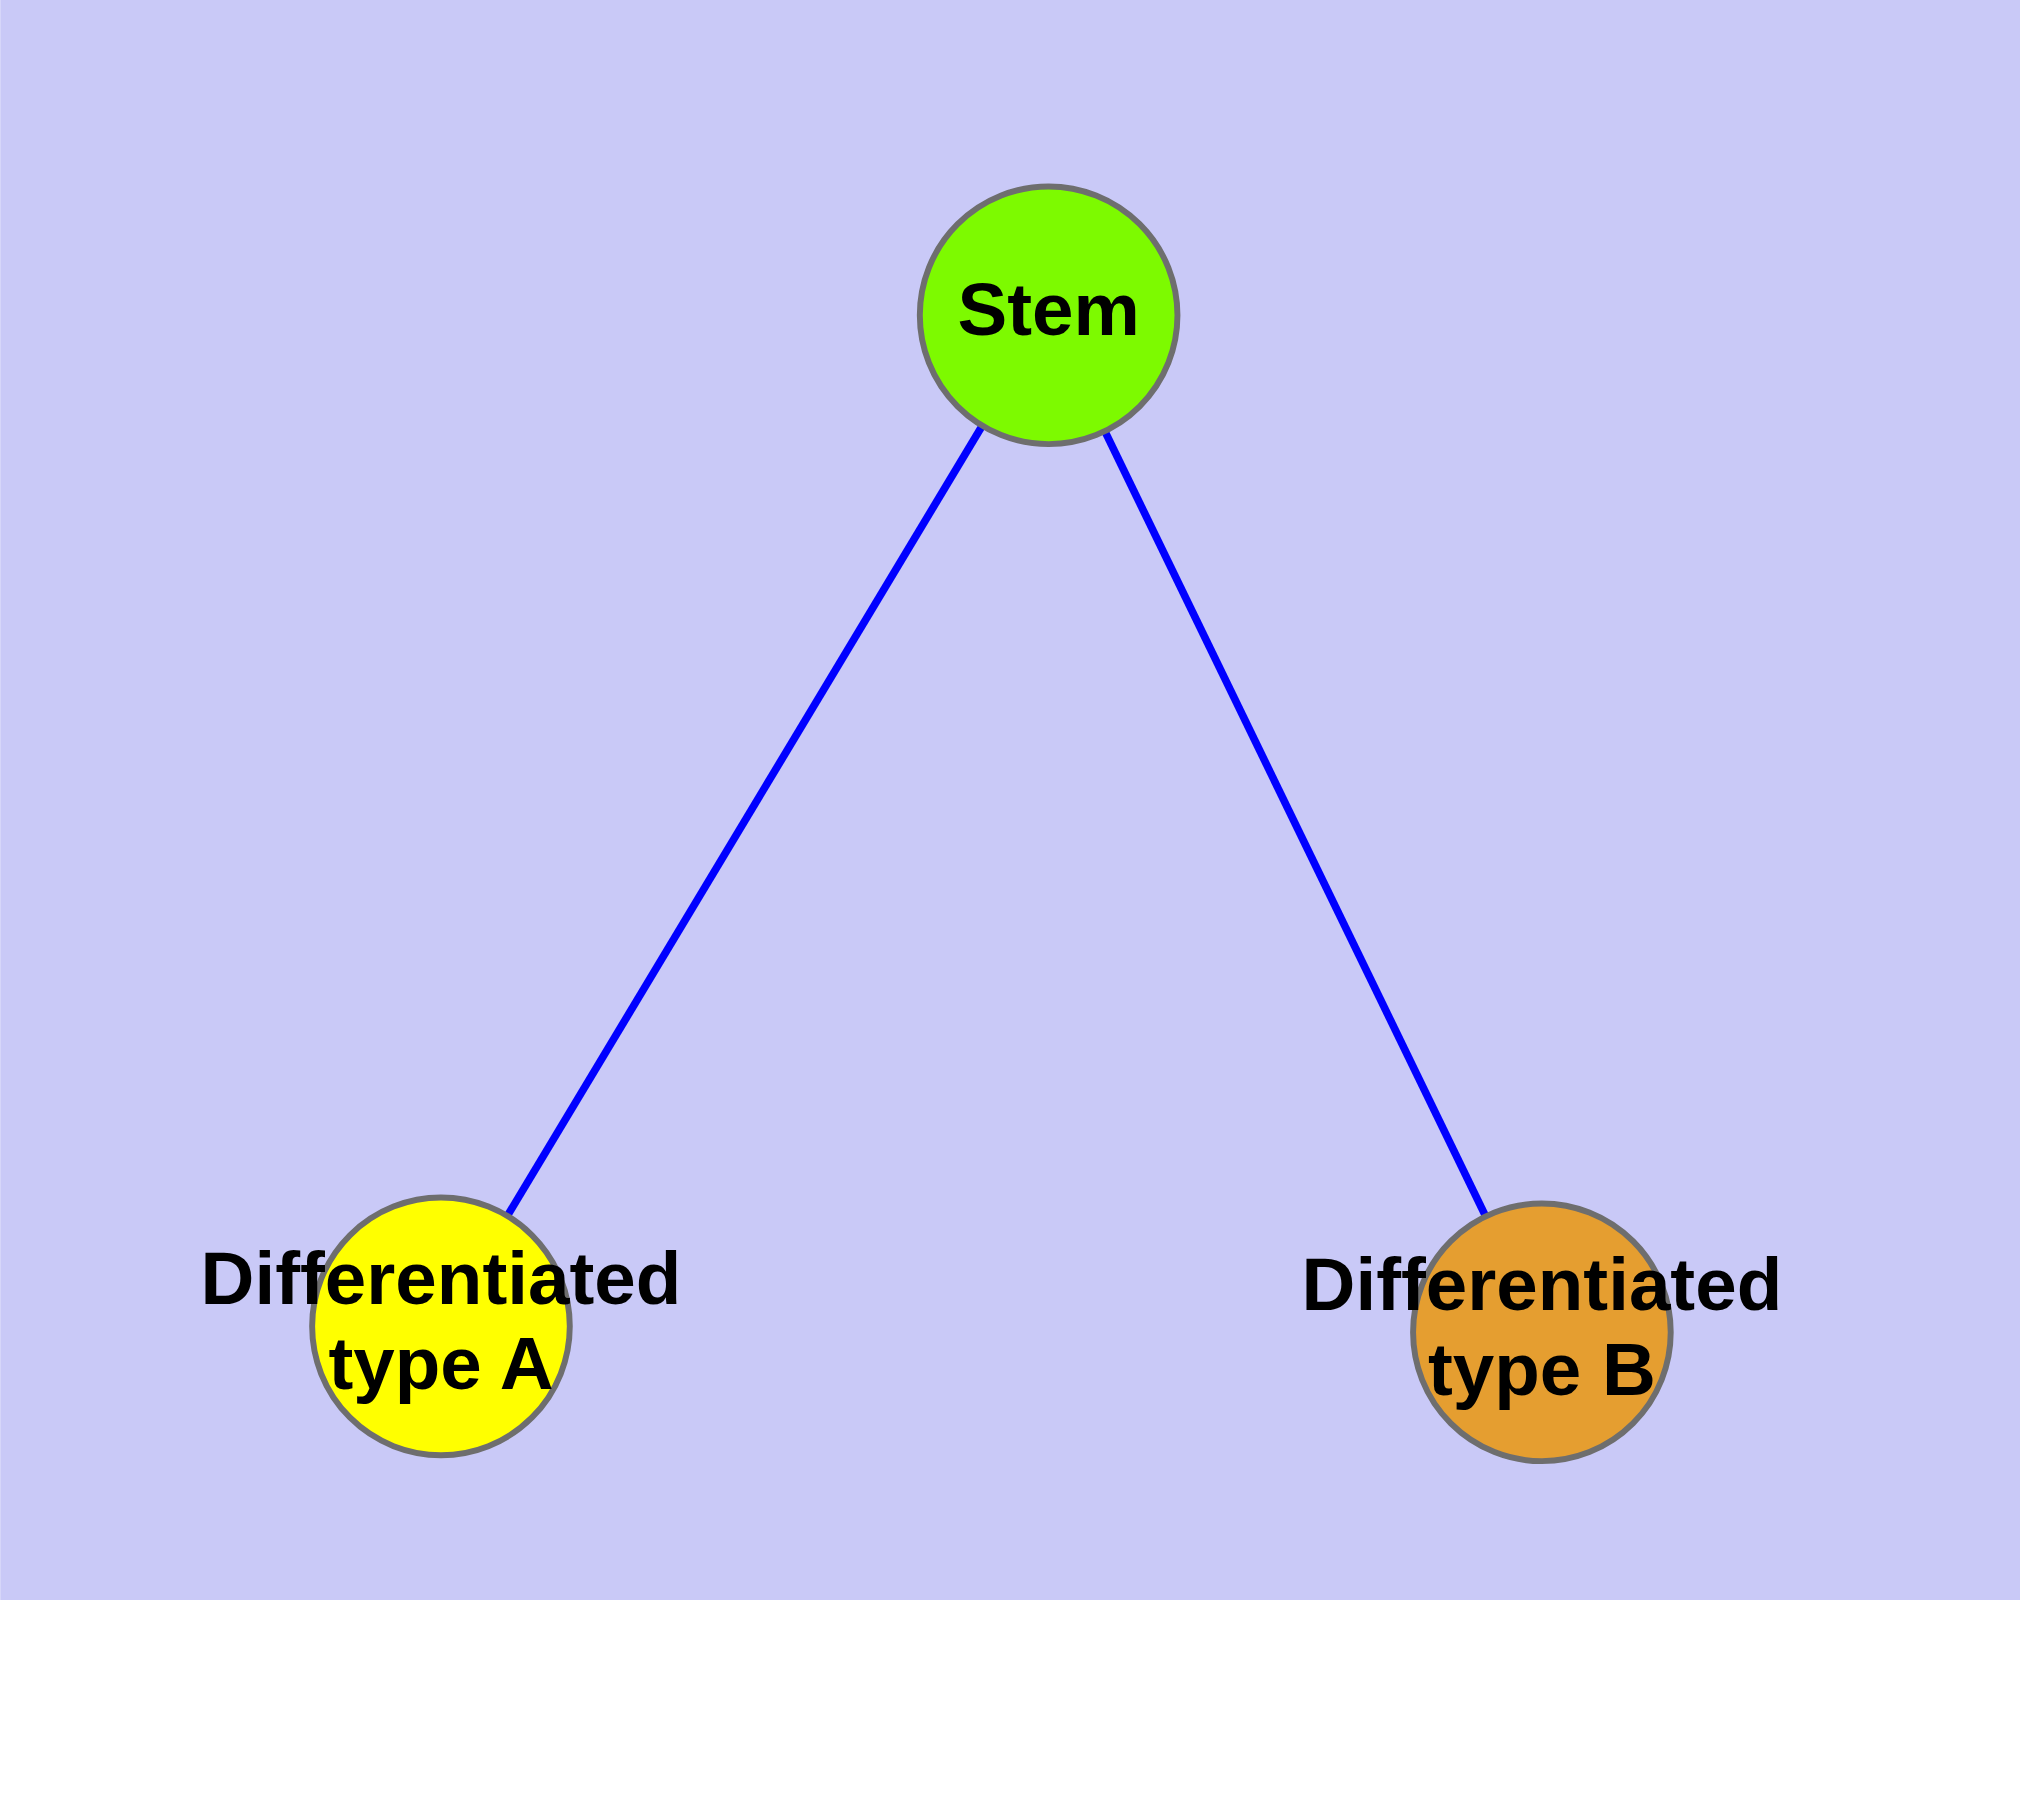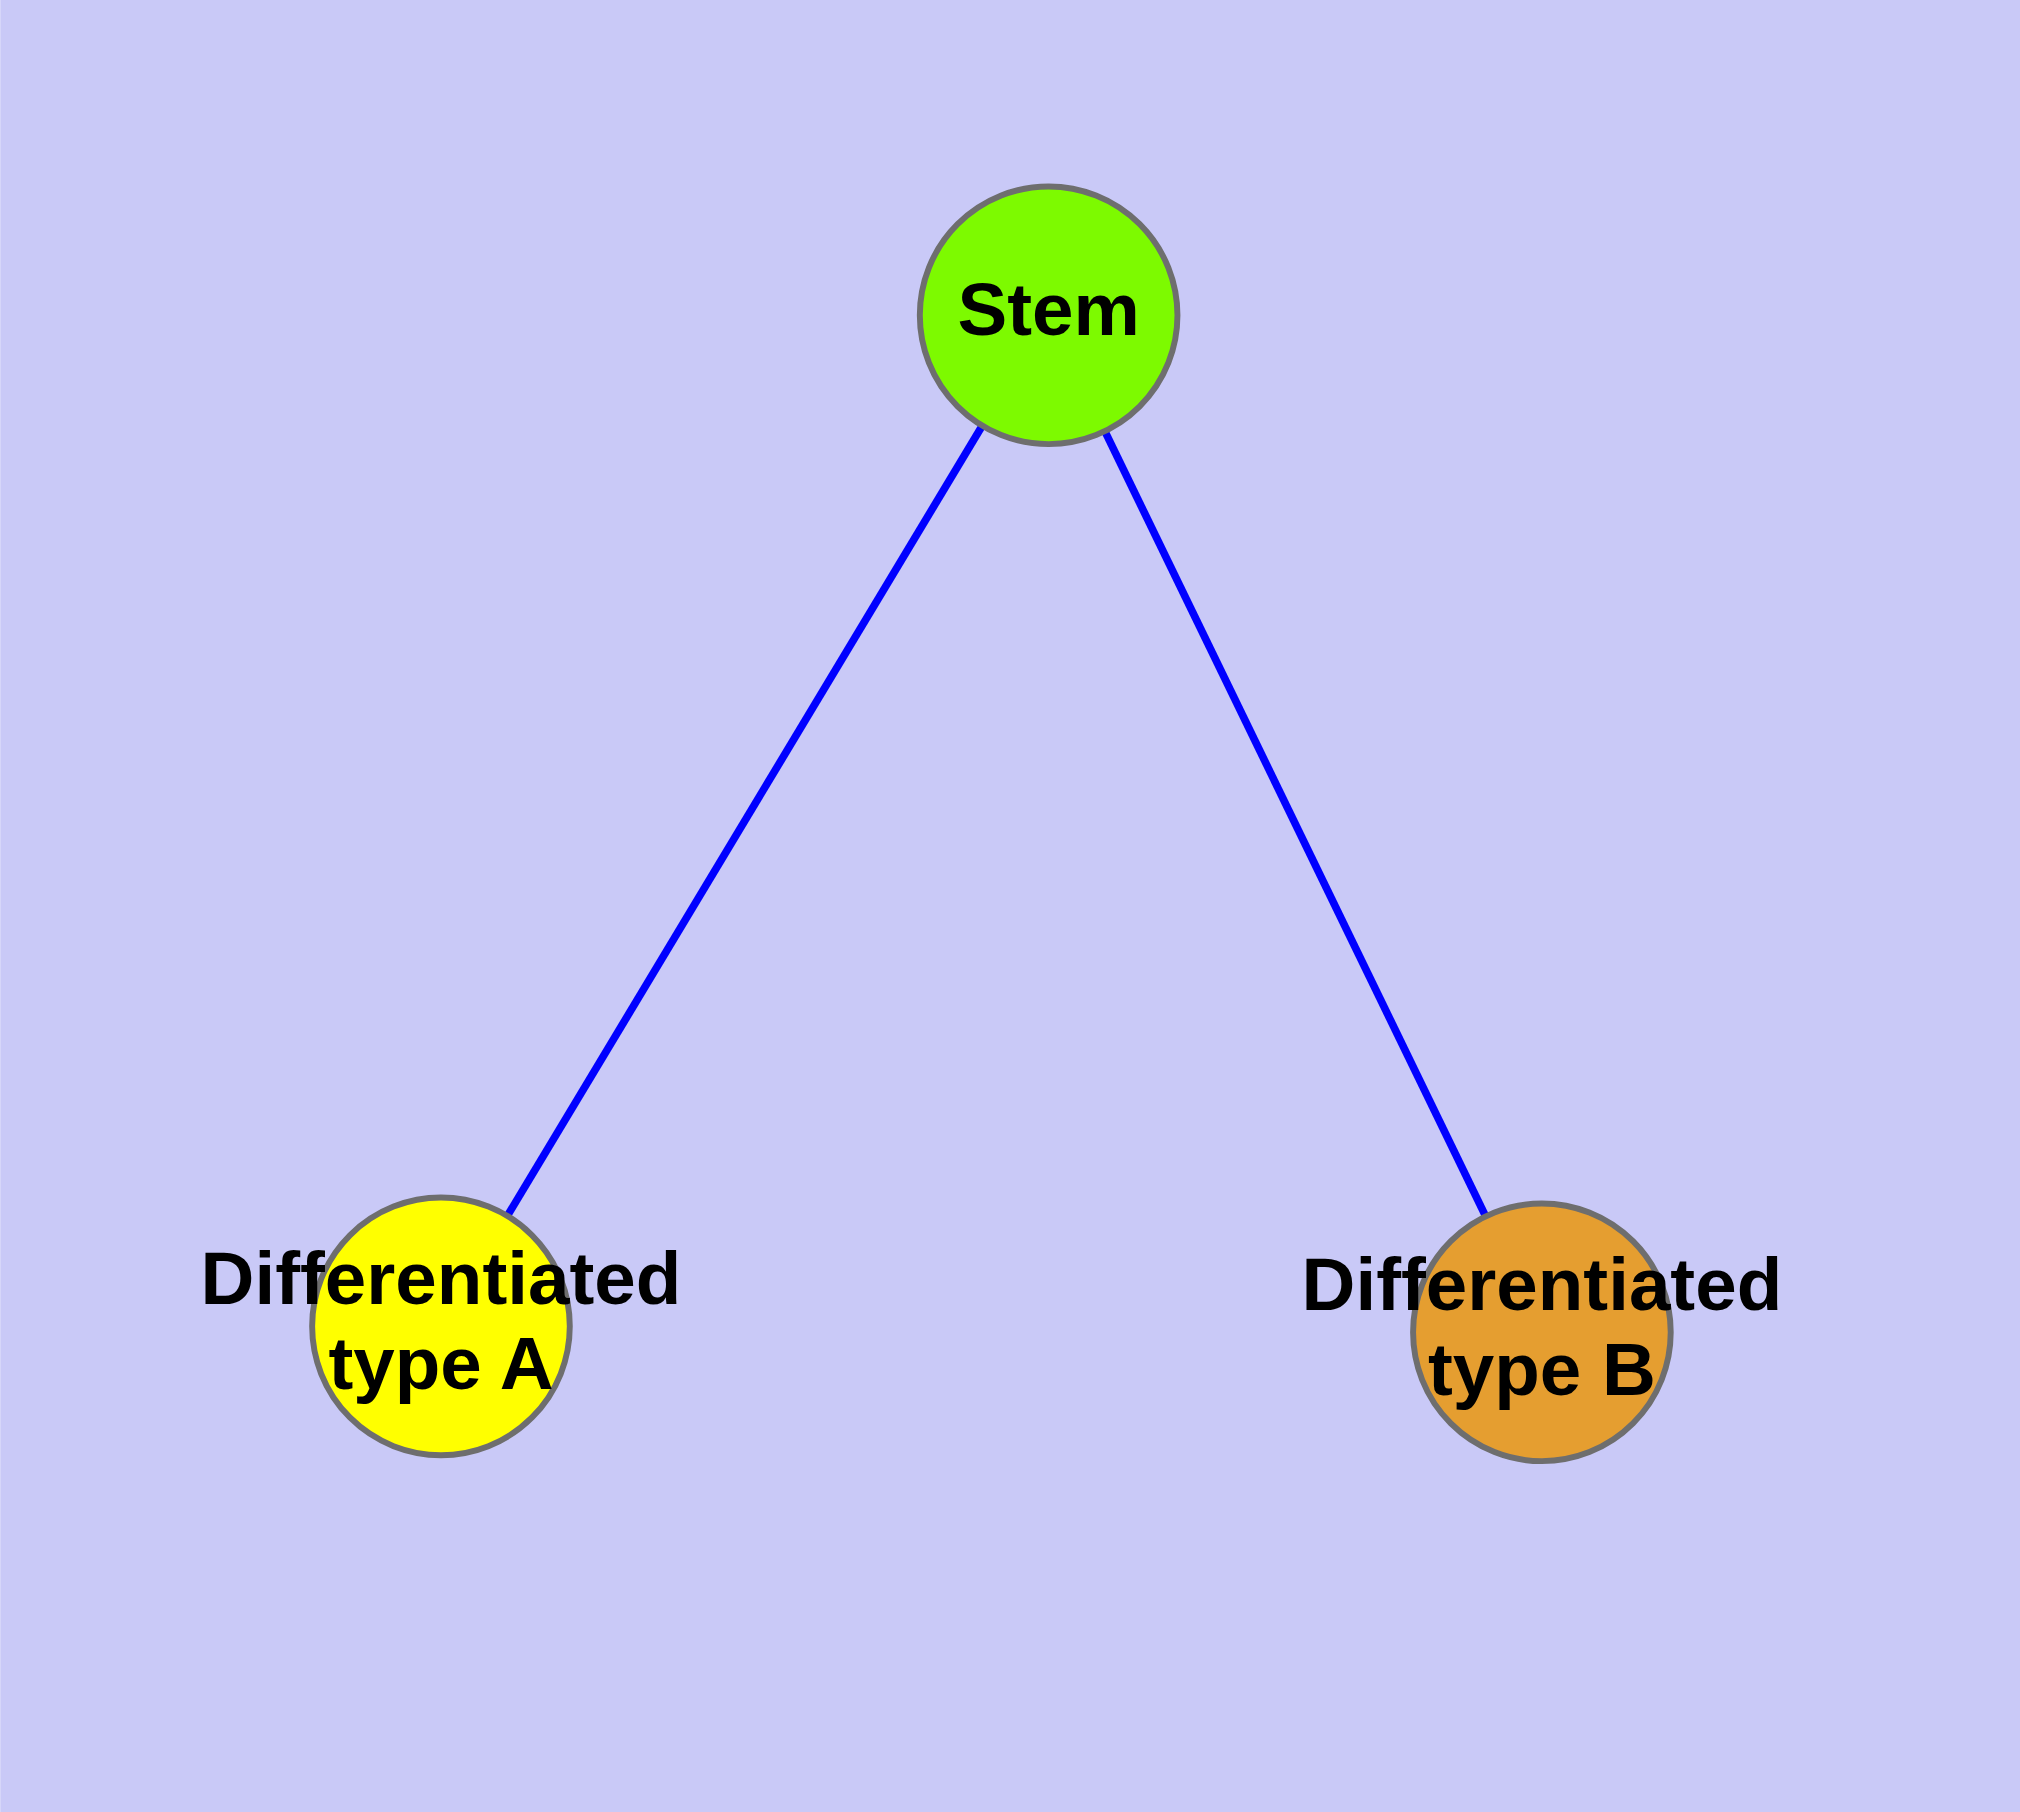--- a/index.html
+++ b/index.html
@@ -27,21 +27,21 @@
     font-weight: bold;
     font-size: 88px;
     fill: #000000;
     text-anchor: middle;
     dominant-baseline: middle;
   }
 </style>
 </head>
 <body>
 
-<div id="canvas" style="width: 2021px; height: 1812px;">
+<div id="canvas" style="width: 2021px; height: 1600px;">
   <svg id="graph-svg" viewBox="0 0 2384 2138" style="width: 2021px; height: 1812px;">
 
     <rect id="bg-rect" x="0" y="0" width="2384" height="2138" fill="#c9c9f7"></rect>
 
     <g id="edges-group">
       <line id="edge-0" x1="1160.760827724613" y1="498.8526255572341" x2="596.2391722753871" y2="1438.1473744427658" stroke="#0000ff" stroke-width="9" stroke-linecap="butt"></line>
       <line id="edge-1" x1="1301.5848146526216" y1="505.16456629406525" x2="1754.4151853473784" y2="1438.8354337059347" stroke="#0000ff" stroke-width="9" stroke-linecap="butt"></line>
     </g>
 
     <g id="nodes-group">

